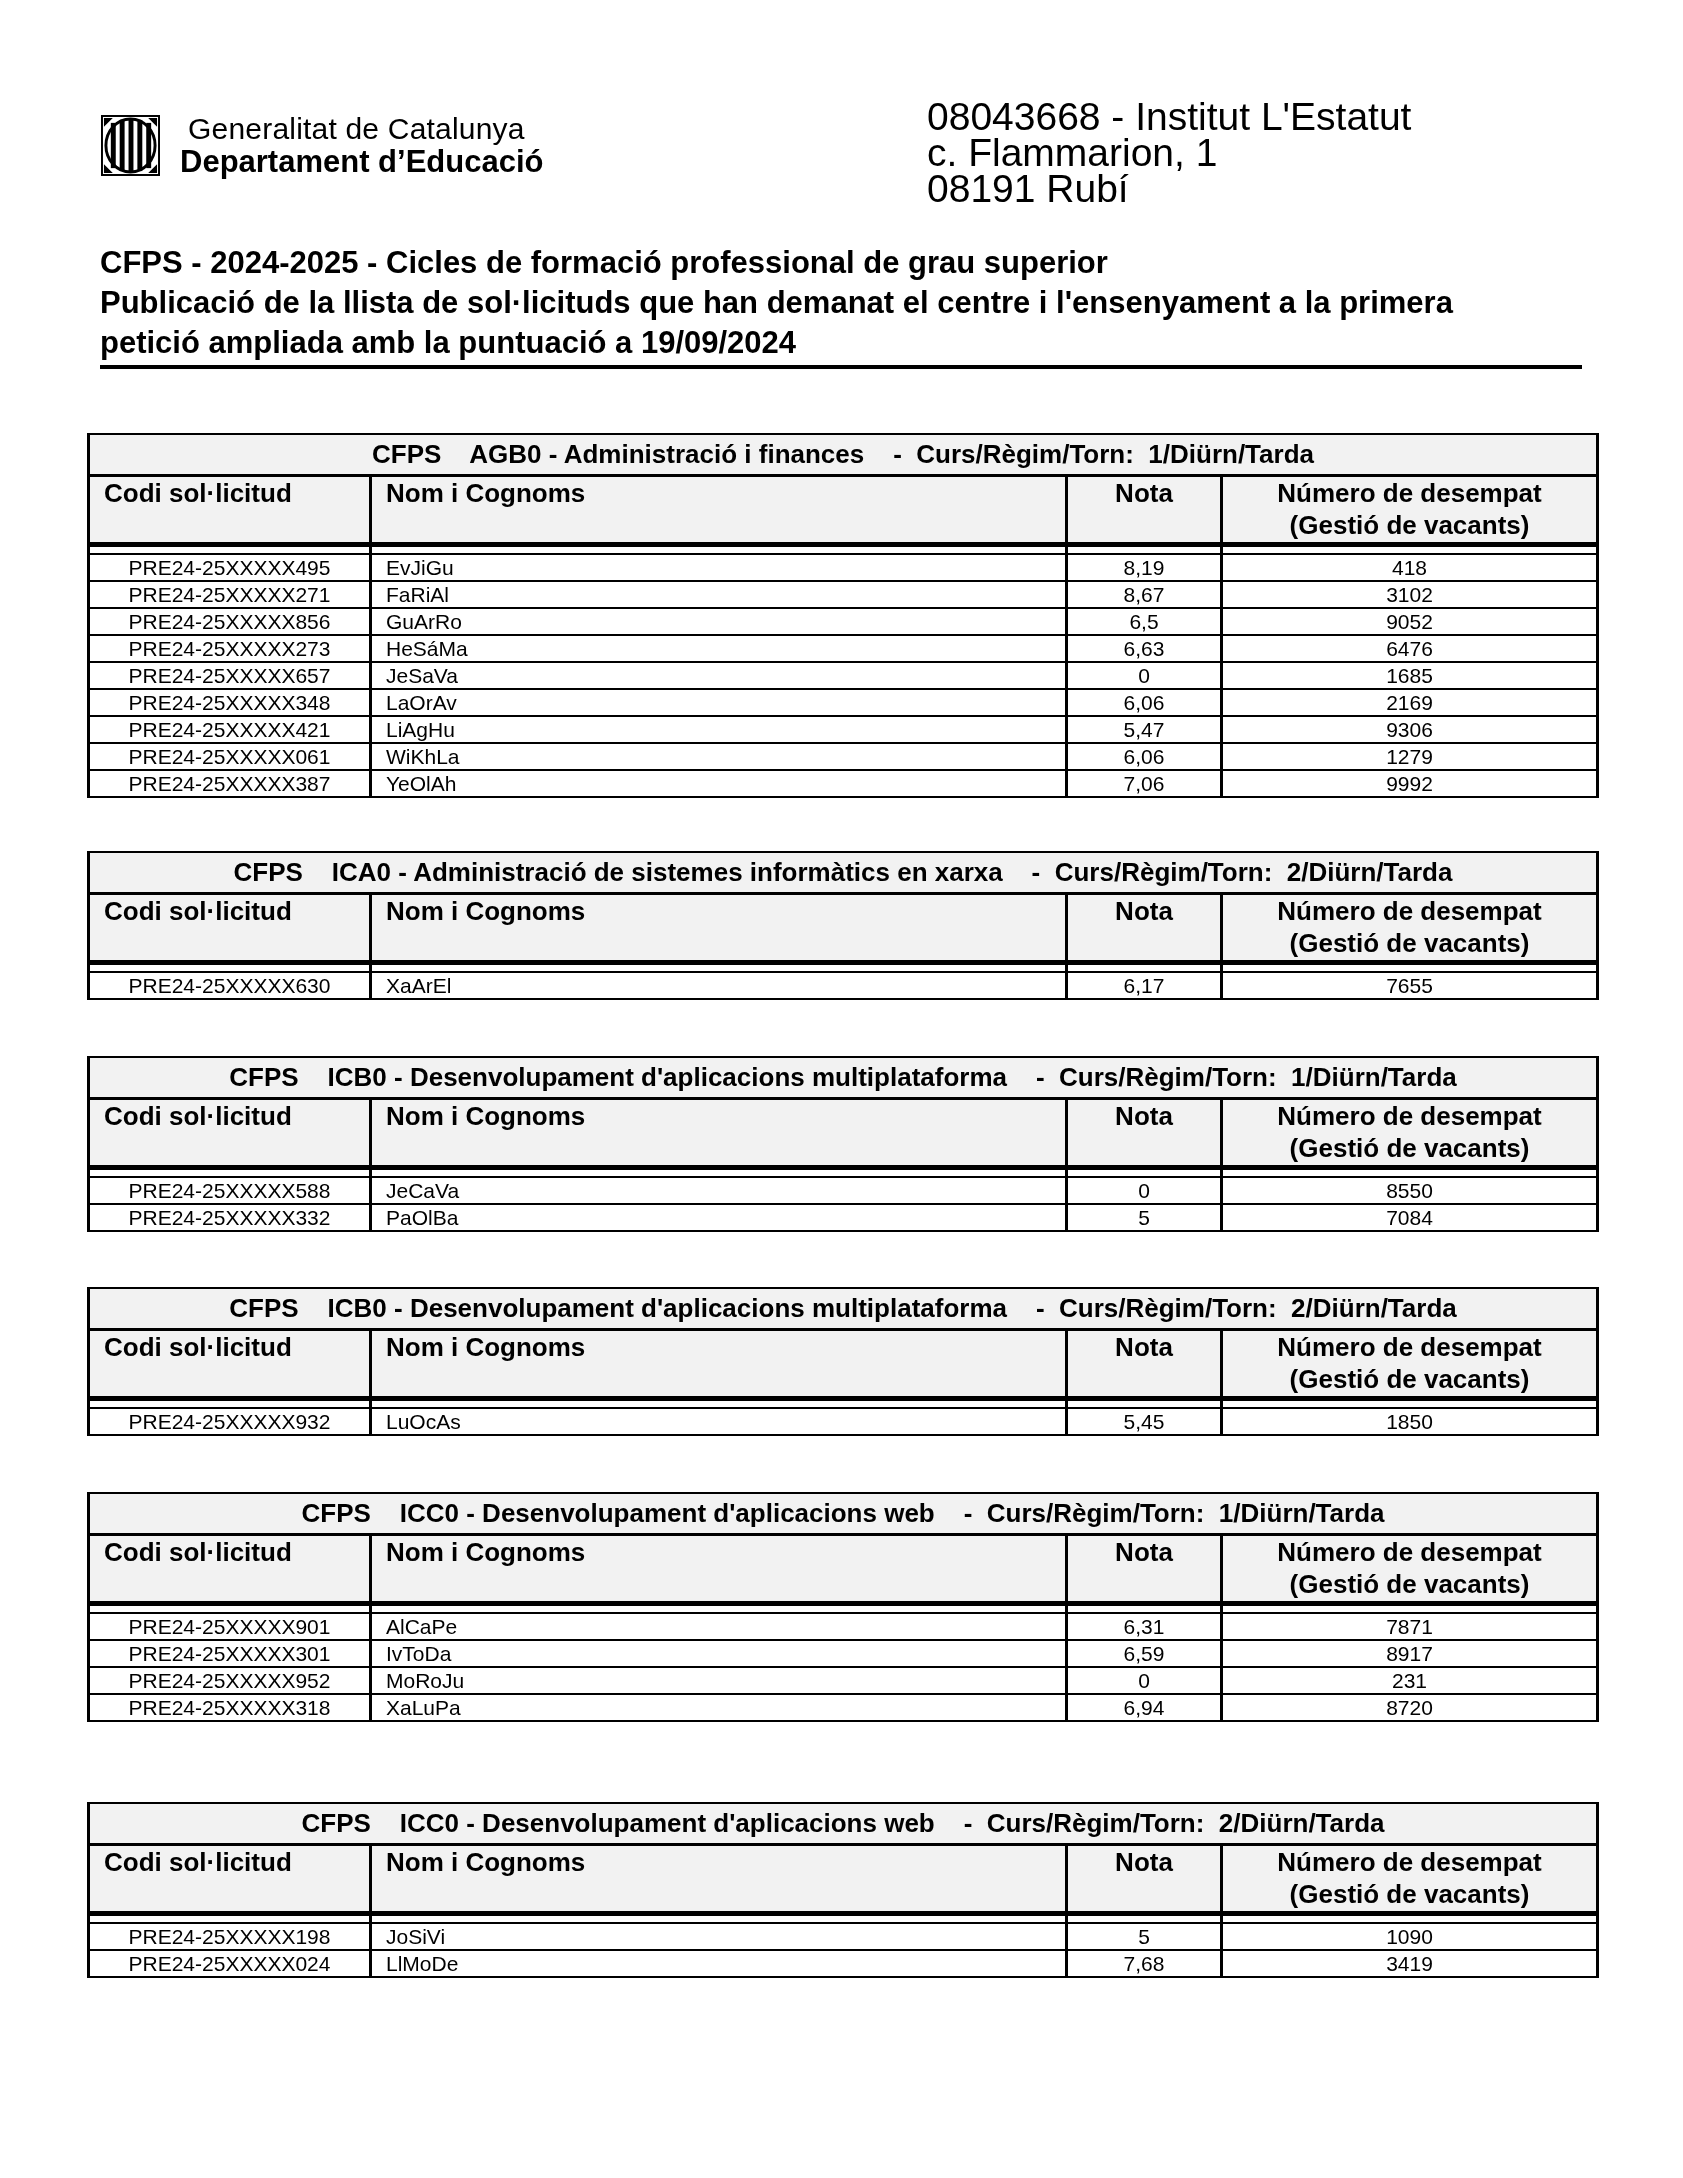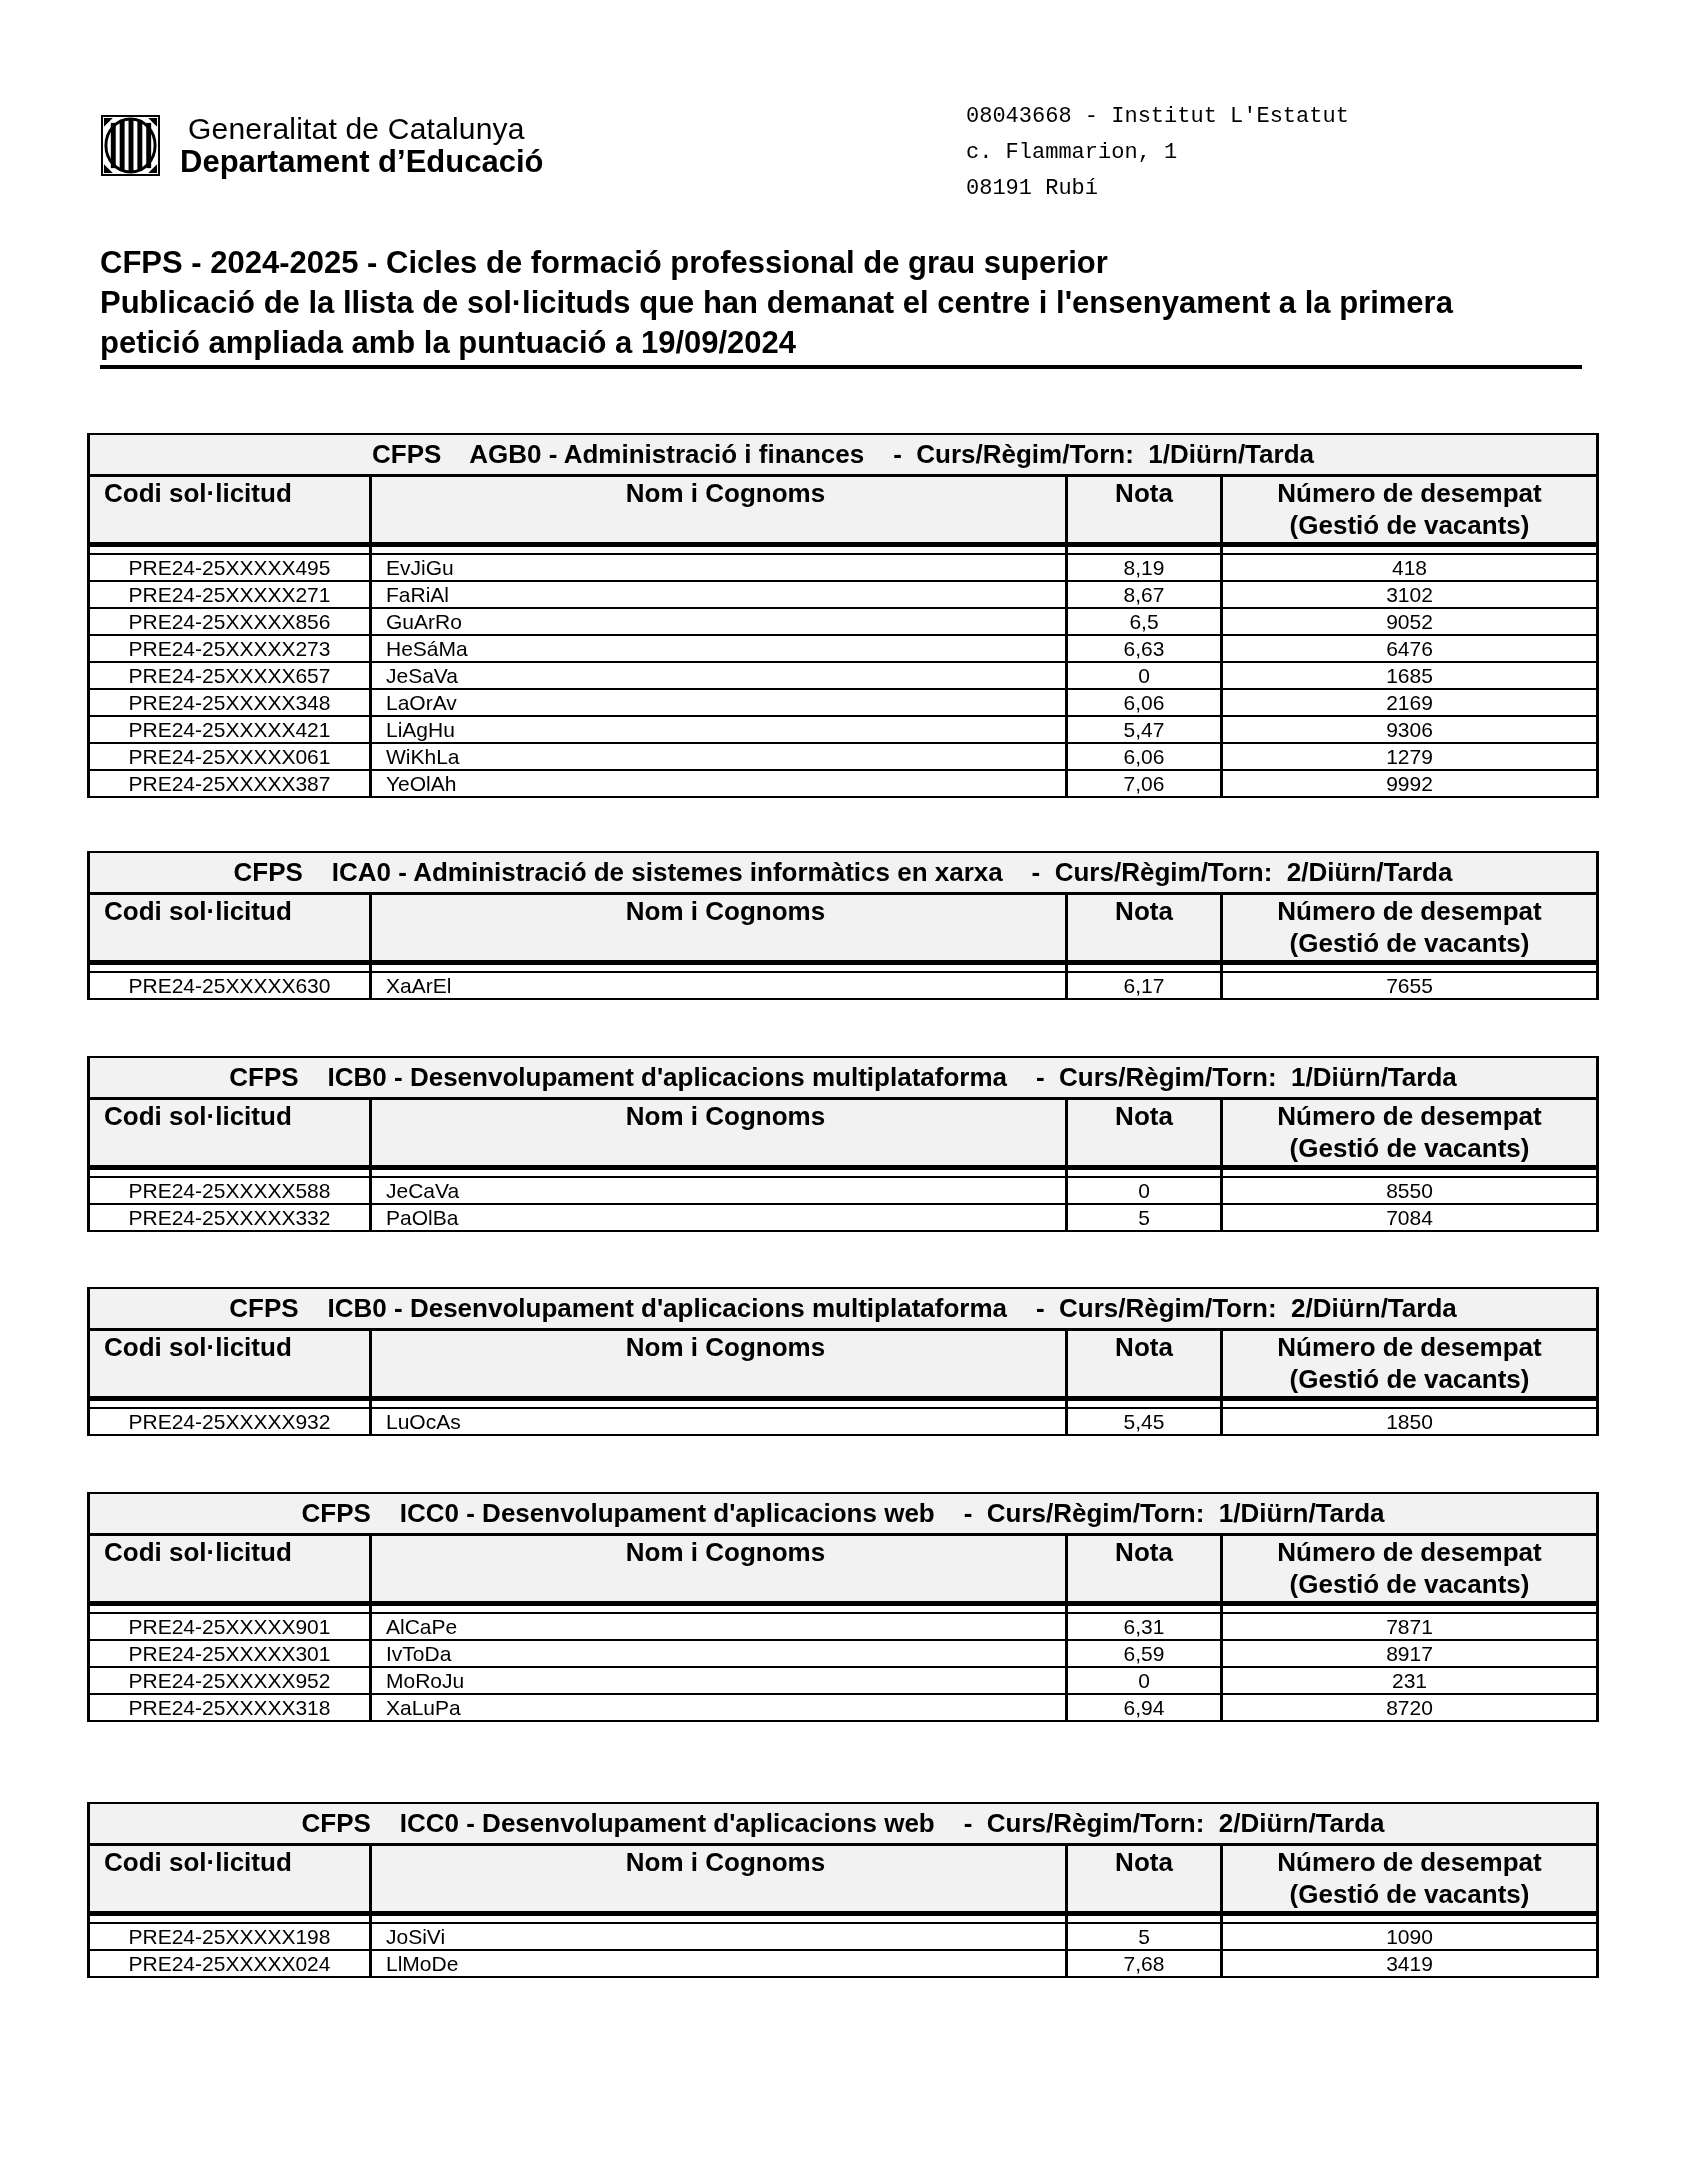--- a/index.html
+++ b/index.html
@@ -4,32 +4,32 @@
   <style>
     html, body { margin: 0; padding: 0; background: #ffffff; }
     body { width: 1683px; height: 2178px; position: relative; font-family: "Liberation Sans", sans-serif; color: #000; overflow: hidden; }
 
     .logo { position: absolute; left: 101px; top: 114px; display: flex; align-items: center; }
     .logo-emblem { width: 59px; height: 61px; position: relative; }
     .logo-text { margin-left: 20px; line-height: 1; }
     .logo-line1 { font-size: 30px; font-weight: normal; letter-spacing: 0.2px; margin-left: 8px; }
     .logo-line2 { font-size: 31px; font-weight: bold; margin-top: 2px; }
 
-    .address { position: absolute; left: 966px; top: 99px; font-size: 22px; line-height: 36px; font-family: Liberation Mono, monospace; }
+    .address { position: absolute; left: 927px; top: 99px; font-size: 39px; line-height: 36px; }
     .address div { white-space: nowrap; }
 
     .title-block { position: absolute; left: 100px; top: 243px; width: 1482px; border-bottom: 4px solid #000; padding-bottom: 2px; }
     .title-block div { font-size: 31px; font-weight: bold; line-height: 40px; white-space: nowrap; }
 
     .section { position: absolute; left: 87px; width: 1510px; }
     .sec-table { width: 100%; border-collapse: collapse; table-layout: fixed; }
     .sec-title { background: #f2f2f2; text-align: center; font-weight: bold; font-size: 26px; height: 33px; line-height: 33px; border-left: 3px solid #000; border-right: 3px solid #000; border-top: 2px solid #000; white-space: pre; padding: 3px; }
     .hdr-cell { background: #f2f2f2; font-weight: bold; font-size: 26px; vertical-align: top; height: 65px; line-height: 32px; border-top: 3px solid #000; border-bottom: 5px solid #000; padding: 0 0 0 14px; }
     .hdr-cell.c-code { border-left: 3px solid #000; border-right: 3px solid #000; }
-    .hdr-cell.c-name { border-right: 3px solid #000; text-align: center; }
+    .hdr-cell.c-name { border-right: 3px solid #000; }
     .hdr-cell.c-nota { border-right: 3px solid #000; text-align: center; padding: 0; }
     .hdr-cell.c-num { border-right: 3px solid #000; text-align: center; padding: 0; }
     .spacer-row td { height: 6px; padding: 0; border-bottom: 2px solid #000; }
     .spacer-row td.c-code { border-left: 3px solid #000; border-right: 3px solid #000; }
     .spacer-row td.c-name { border-right: 3px solid #000; }
     .spacer-row td.c-nota { border-right: 3px solid #000; }
     .spacer-row td.c-num { border-right: 3px solid #000; }
     .data-row td { font-size: 21px; height: 25px; line-height: 25px; padding: 0; border-bottom: 2px solid #000; white-space: nowrap; }
     .data-row td.c-code { text-align: center; border-left: 3px solid #000; border-right: 3px solid #000; }
     .data-row td.c-name { padding-left: 14px; border-right: 3px solid #000; }

